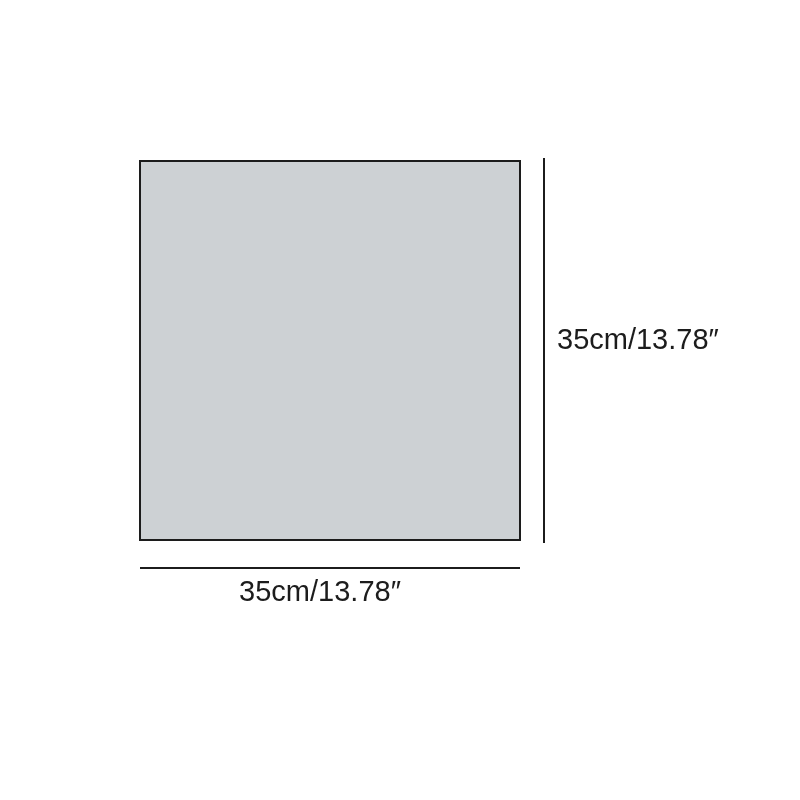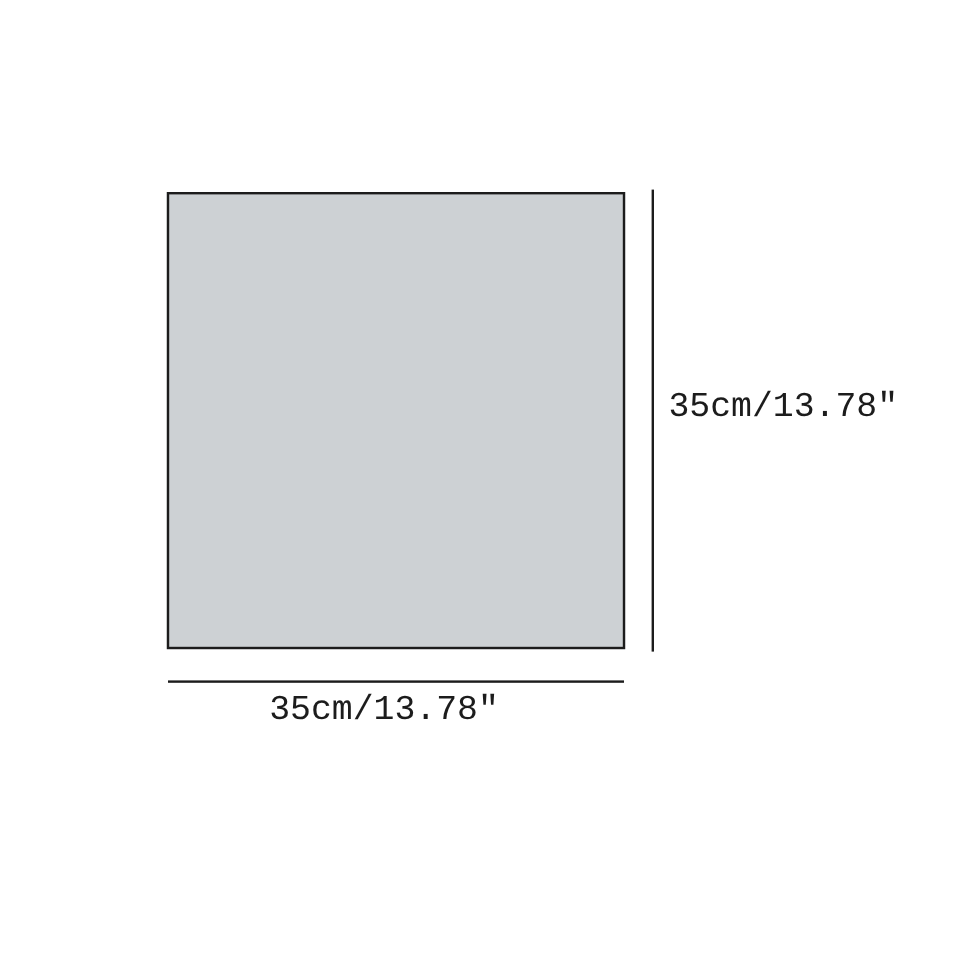--- a/index.html
+++ b/index.html
@@ -11,21 +11,21 @@
   }
   html, body {
     margin: 0;
     padding: 0;
   }
   .canvas {
     position: relative;
     width: 800px;
     height: 800px;
     background: var(--background);
-    font-family: Liberation Mono, monospace;
+    font-family: Liberation Sans, sans-serif;
     overflow: hidden;
   }
   .product-square {
     position: absolute;
     left: 139px;
     top: 160px;
     width: 378px;
     height: 377px;
     background: var(--square-fill);
     border: 2.5px solid var(--square-border);

